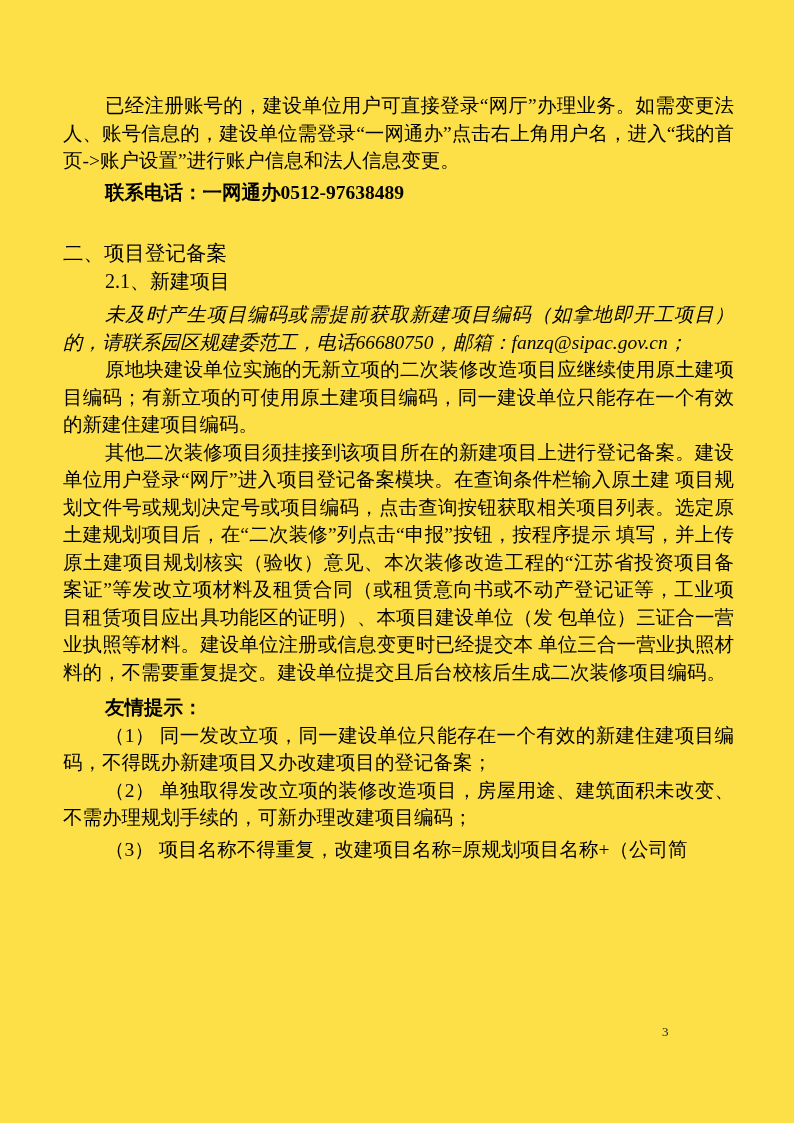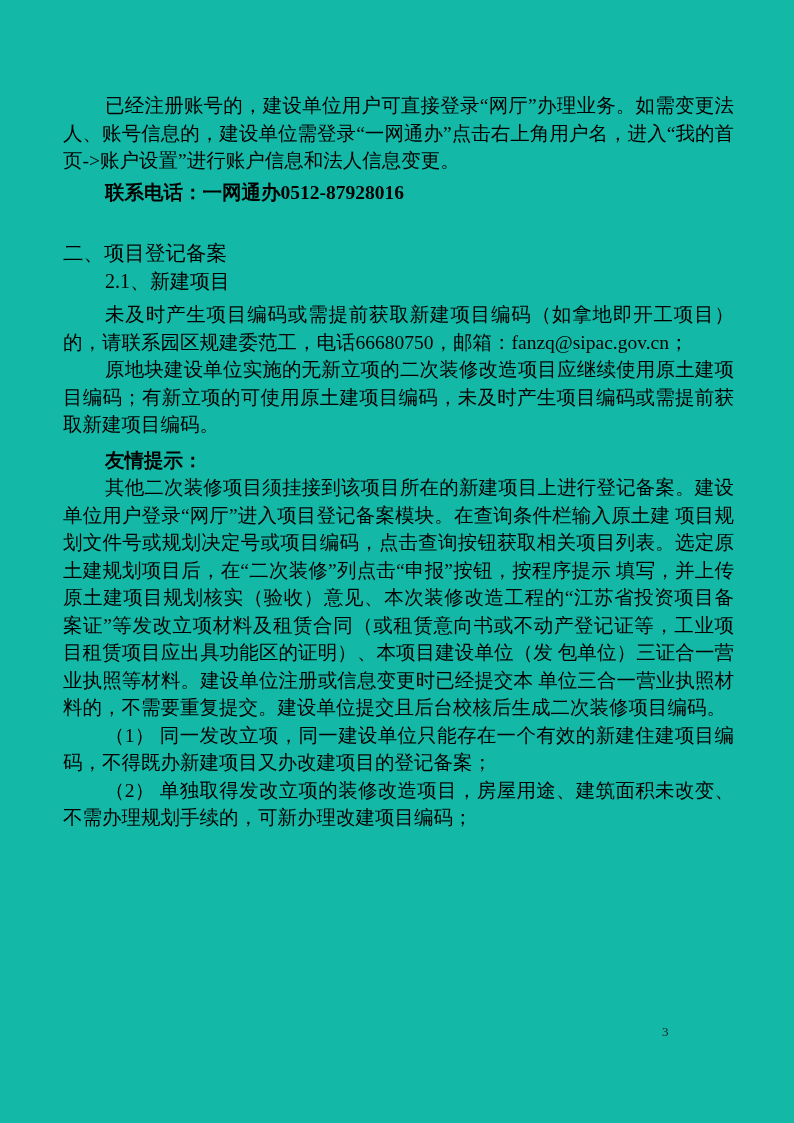--- a/index.html
+++ b/index.html
@@ -4,21 +4,21 @@
 <style>
   html, body {
     margin: 0;
     padding: 0;
     background: #ffffff;
   }
   .page {
     position: relative;
     width: 794px;
     height: 1123px;
-    background: #14b8a6;
+    background: #fde047;
     overflow: hidden;
     font-family: "Liberation Serif", "DejaVu Serif", serif;
     color: #000000;
   }
   .content {
     position: absolute;
     left: 63px;
     top: 92px;
     width: 671px;
   }
@@ -37,42 +37,43 @@
     margin-top: 34px !important;
     font-size: 20.5px !important;
   }
   .h2 {
     font-weight: 400;
     text-indent: 42px;
     font-size: 20px !important;
   }
   .mt4 { margin-top: 4px !important; }
   .mt5 { margin-top: 5px !important; }
-  .mt6 { margin-top: 6px !important; }
+  .mt6 { margin-top: 6px !important; font-style: italic; }
   .mt8 { margin-top: 8px !important; }
   .pageno {
     position: absolute;
     left: 662px;
     top: 1024px;
     font-size: 13px;
     line-height: 16px;
     color: #1a1a1a;
     font-family: "Liberation Serif", "DejaVu Serif", serif;
   }
 </style>
 </head>
 <body>
 
 <div class="page">
   <div class="content">
     <p class="indent">已经注册账号的，建设单位用户可直接登录“网厅”办理业务。如需变更法人、账号信息的，建设单位需登录“一网通办”点击右上角用户名，进入“我的首页-&gt;账户设置”进行账户信息和法人信息变更。</p>
-    <p class="indent bold mt4">联系电话：一网通办0512-87928016</p>
+    <p class="indent bold mt4">联系电话：一网通办0512-97638489</p>
     <p class="h1">二、项目登记备案</p>
     <p class="h2">2.1、新建项目</p>
     <p class="indent mt6">未及时产生项目编码或需提前获取新建项目编码（如拿地即开工项目）的，请联系园区规建委范工，电话66680750，邮箱：fanzq@sipac.gov.cn；</p>
-    <p class="indent">原地块建设单位实施的无新立项的二次装修改造项目应继续使用原土建项目编码；有新立项的可使用原土建项目编码，未及时产生项目编码或需提前获取新建项目编码。</p>
+    <p class="indent">原地块建设单位实施的无新立项的二次装修改造项目应继续使用原土建项目编码；有新立项的可使用原土建项目编码，同一建设单位只能存在一个有效的新建住建项目编码。</p>
+    <p class="indent">其他二次装修项目须挂接到该项目所在的新建项目上进行登记备案。建设单位用户登录“网厅”进入项目登记备案模块。在查询条件栏输入原土建 项目规划文件号或规划决定号或项目编码，点击查询按钮获取相关项目列表。选定原土建规划项目后，在“二次装修”列点击“申报”按钮，按程序提示 填写，并上传原土建项目规划核实（验收）意见、本次装修改造工程的“江苏省投资项目备案证”等发改立项材料及租赁合同（或租赁意向书或不动产登记证等，工业项目租赁项目应出具功能区的证明）、本项目建设单位（发 包单位）三证合一营业执照等材料。建设单位注册或信息变更时已经提交本 单位三合一营业执照材料的，不需要重复提交。建设单位提交且后台校核后生成二次装修项目编码。</p>
     <p class="indent bold mt8">友情提示：</p>
-    <p class="indent">其他二次装修项目须挂接到该项目所在的新建项目上进行登记备案。建设单位用户登录“网厅”进入项目登记备案模块。在查询条件栏输入原土建 项目规划文件号或规划决定号或项目编码，点击查询按钮获取相关项目列表。选定原土建规划项目后，在“二次装修”列点击“申报”按钮，按程序提示 填写，并上传原土建项目规划核实（验收）意见、本次装修改造工程的“江苏省投资项目备案证”等发改立项材料及租赁合同（或租赁意向书或不动产登记证等，工业项目租赁项目应出具功能区的证明）、本项目建设单位（发 包单位）三证合一营业执照等材料。建设单位注册或信息变更时已经提交本 单位三合一营业执照材料的，不需要重复提交。建设单位提交且后台校核后生成二次装修项目编码。</p>
     <p class="indent">（1） 同一发改立项，同一建设单位只能存在一个有效的新建住建项目编码，不得既办新建项目又办改建项目的登记备案；</p>
     <p class="indent">（2） 单独取得发改立项的装修改造项目，房屋用途、建筑面积未改变、不需办理规划手续的，可新办理改建项目编码；</p>
+    <p class="indent mt4">（3） 项目名称不得重复，改建项目名称=原规划项目名称+（公司简</p>
   </div>
   <div class="pageno">3</div>
 </div>
 
 </body></html>

